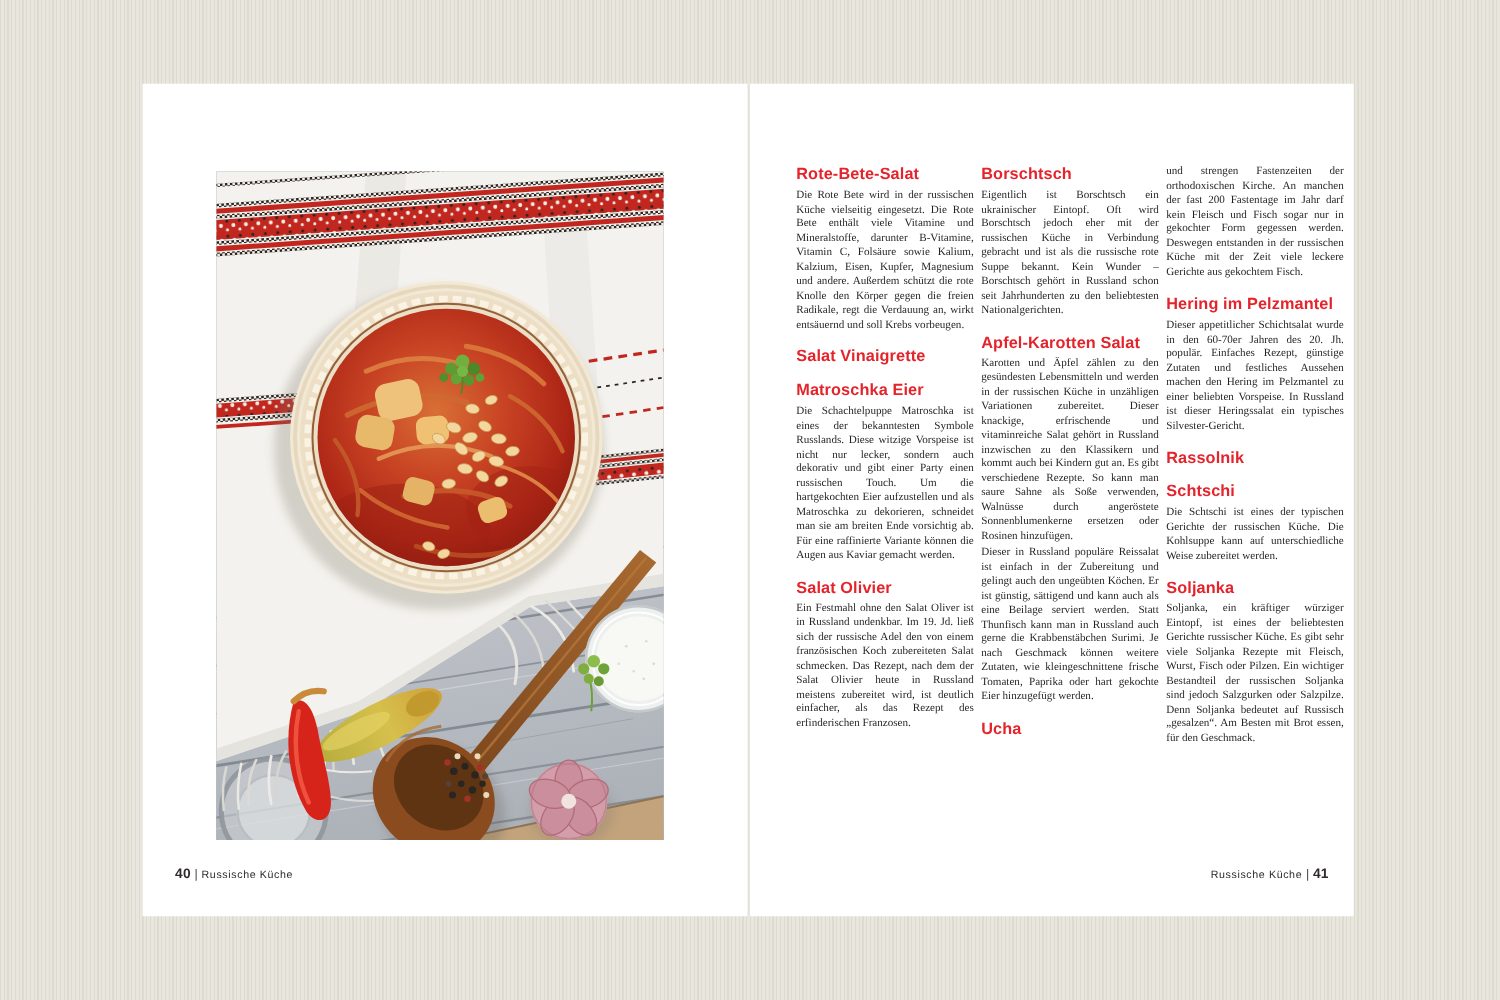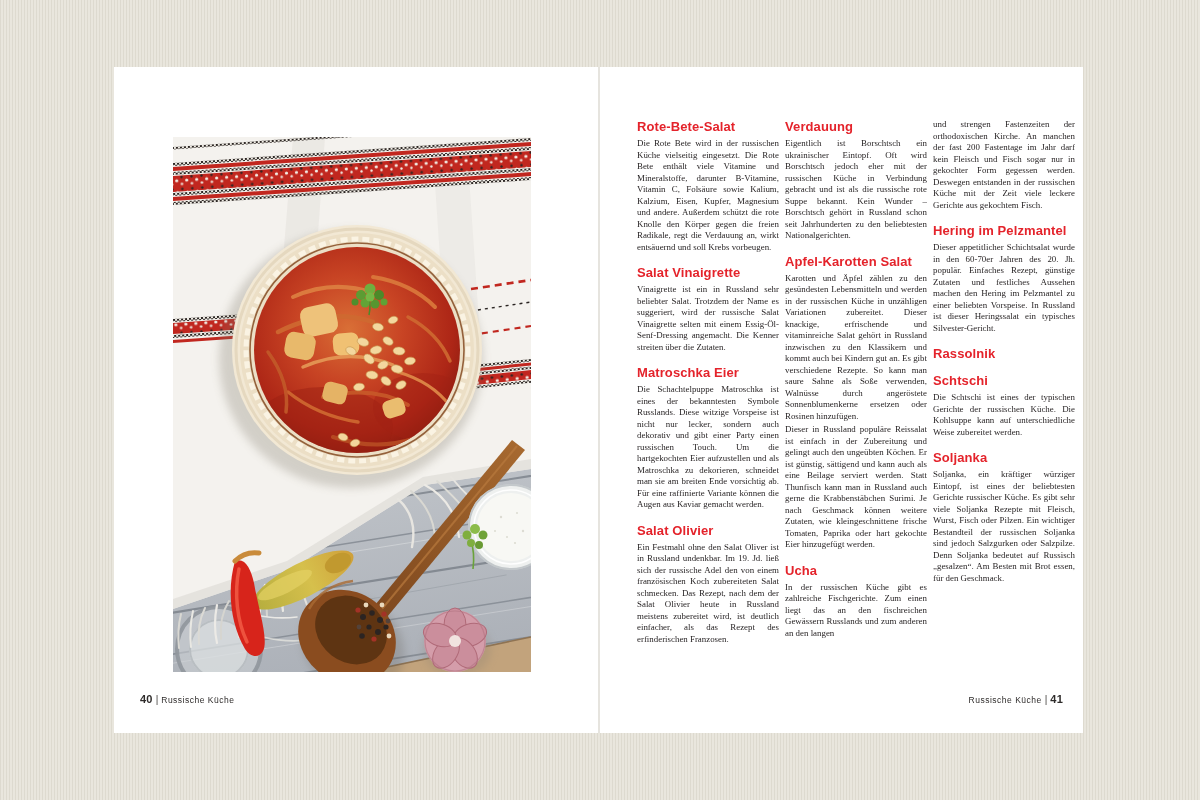--- a/index.html
+++ b/index.html
@@ -19,21 +19,21 @@
   .gutter{
     position:absolute;left:484px;top:0;width:2px;height:100%;
     background:linear-gradient(90deg,#eceae5,#e0ded8,#eceae5);
   }
   .photo{
     position:absolute;left:59px;top:70px;width:358px;height:535px;margin:0;
     overflow:hidden;background:#b9bdc2;
   }
   .photo svg{display:block;}
   .columns{
-    position:absolute;left:38px;top:52px;right:8px;
+    position:absolute;left:38px;top:64px;right:8px;
     display:flex;gap:6px;
   }
   .col{flex:1 1 0;min-width:0;}
   .col h3{
     font-family:"Liberation Sans", sans-serif;
     font-size:13px;line-height:15px;font-weight:bold;
     color:#e4232b;margin:12px 0 4px 0;letter-spacing:0.1px;
   }
   .col > h3:first-child{margin-top:0;}
   .col p{
@@ -332,34 +332,32 @@
   </div>
 
   <div class="gutter"></div>
 
   <div class="page right">
     <div class="columns">
       <div class="col">
           <h3>Rote-Bete-Salat</h3>
           <p>Die Rote Bete wird in der russischen Küche vielseitig eingesetzt. Die Rote Bete enthält viele Vitamine und Mineralstoffe, darunter B-Vitamine, Vitamin C, Folsäure sowie Kalium, Kalzium, Eisen, Kupfer, Magnesium und andere. Außerdem schützt die rote Knolle den Körper gegen die freien Radikale, regt die Verdauung an, wirkt entsäuernd und soll Krebs vorbeugen.</p>
           <h3>Salat Vinaigrette</h3>
-          <p>Vinaigrette ist ein in Russland sehr beliebter Salat. Trotzdem der Name es suggeriert, wird der russische Salat Vinaigrette selten mit einem Essig-Öl-Senf-Dressing angemacht. Die Kenner streiten über die Zutaten.</p>
           <h3>Matroschka Eier</h3>
           <p>Die Schachtelpuppe Matroschka ist eines der bekanntesten Symbole Russlands. Diese witzige Vorspeise ist nicht nur lecker, sondern auch dekorativ und gibt einer Party einen russischen Touch. Um die hartgekochten Eier aufzustellen und als Matroschka zu dekorieren, schneidet man sie am breiten Ende vorsichtig ab. Für eine raffinierte Variante können die Augen aus Kaviar gemacht werden.</p>
           <h3>Salat Olivier</h3>
           <p>Ein Festmahl ohne den Salat Oliver ist in Russland undenkbar. Im 19. Jd. ließ sich der russische Adel den von einem französischen Koch zubereiteten Salat schmecken. Das Rezept, nach dem der Salat Olivier heute in Russland meistens zubereitet wird, ist deutlich einfacher, als das Rezept des erfinderischen Franzosen.</p>
         </div>
       <div class="col">
-          <h3>Verdauung</h3>
+          <h3>Borschtsch</h3>
           <p>Eigentlich ist Borschtsch ein ukrainischer Eintopf. Oft wird Borschtsch jedoch eher mit der russischen Küche in Verbindung gebracht und ist als die russische rote Suppe bekannt. Kein Wunder – Borschtsch gehört in Russland schon seit Jahrhunderten zu den beliebtesten Nationalgerichten.</p>
           <h3>Apfel-Karotten Salat</h3>
           <p>Karotten und Äpfel zählen zu den gesündesten Lebensmitteln und werden in der russischen Küche in unzähligen Variationen zubereitet. Dieser knackige, erfrischende und vitaminreiche Salat gehört in Russland inzwischen zu den Klassikern und kommt auch bei Kindern gut an. Es gibt verschiedene Rezepte. So kann man saure Sahne als Soße verwenden, Walnüsse durch angeröstete Sonnenblumenkerne ersetzen oder Rosinen hinzufügen.</p>
           <p>Dieser in Russland populäre Reissalat ist einfach in der Zubereitung und gelingt auch den ungeübten Köchen. Er ist günstig, sättigend und kann auch als eine Beilage serviert werden. Statt Thunfisch kann man in Russland auch gerne die Krabbenstäbchen Surimi. Je nach Geschmack können weitere Zutaten, wie kleingeschnittene frische Tomaten, Paprika oder hart gekochte Eier hinzugefügt werden.</p>
           <h3>Ucha</h3>
-          <p>In der russischen Küche gibt es zahlreiche Fischgerichte. Zum einen liegt das an den fischreichen Gewässern Russlands und zum anderen an den langen</p>
         </div>
       <div class="col">
           <p>und strengen Fastenzeiten der orthodoxischen Kirche. An manchen der fast 200 Fastentage im Jahr darf kein Fleisch und Fisch sogar nur in gekochter Form gegessen werden. Deswegen entstanden in der russischen Küche mit der Zeit viele leckere Gerichte aus gekochtem Fisch.</p>
           <h3>Hering im Pelzmantel</h3>
           <p>Dieser appetitlicher Schichtsalat wurde in den 60-70er Jahren des 20. Jh. populär. Einfaches Rezept, günstige Zutaten und festliches Aussehen machen den Hering im Pelzmantel zu einer beliebten Vorspeise. In Russland ist dieser Heringssalat ein typisches Silvester-Gericht.</p>
           <h3>Rassolnik</h3>
           <h3>Schtschi</h3>
           <p>Die Schtschi ist eines der typischen Gerichte der russischen Küche. Die Kohlsuppe kann auf unterschiedliche Weise zubereitet werden.</p>
           <h3>Soljanka</h3>
           <p>Soljanka, ein kräftiger würziger Eintopf, ist eines der beliebtesten Gerichte russischer Küche. Es gibt sehr viele Soljanka Rezepte mit Fleisch, Wurst, Fisch oder Pilzen. Ein wichtiger Bestandteil der russischen Soljanka sind jedoch Salzgurken oder Salzpilze. Denn Soljanka bedeutet auf Russisch „gesalzen“. Am Besten mit Brot essen, für den Geschmack.</p>

